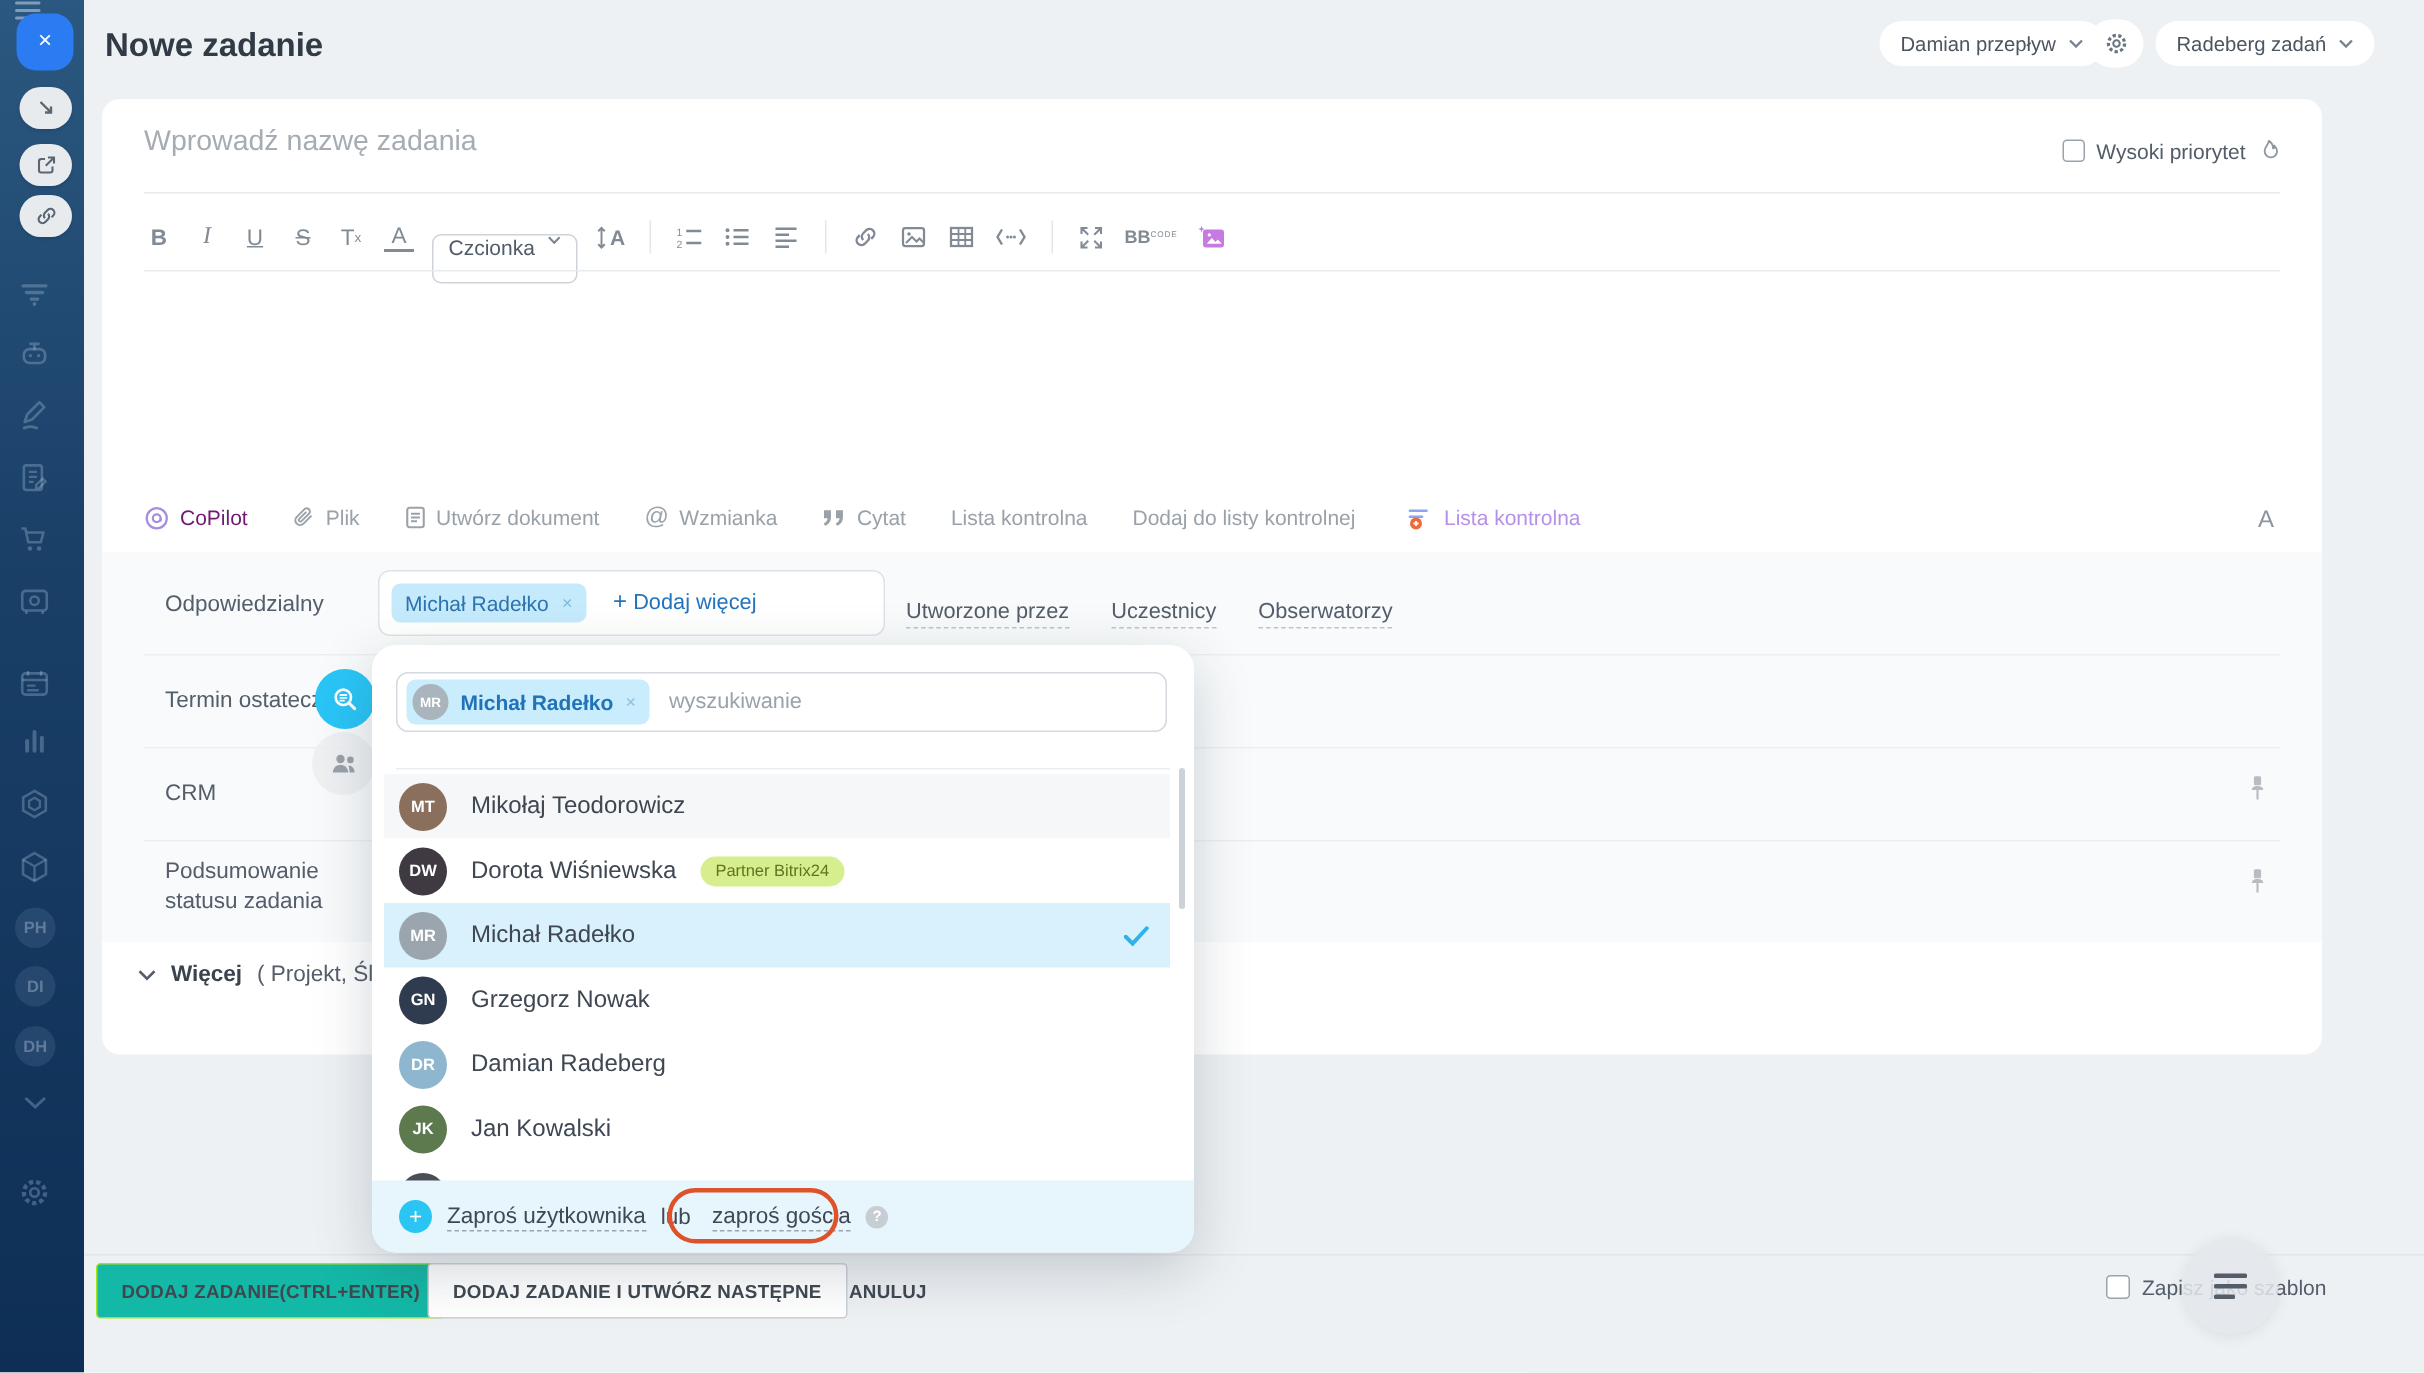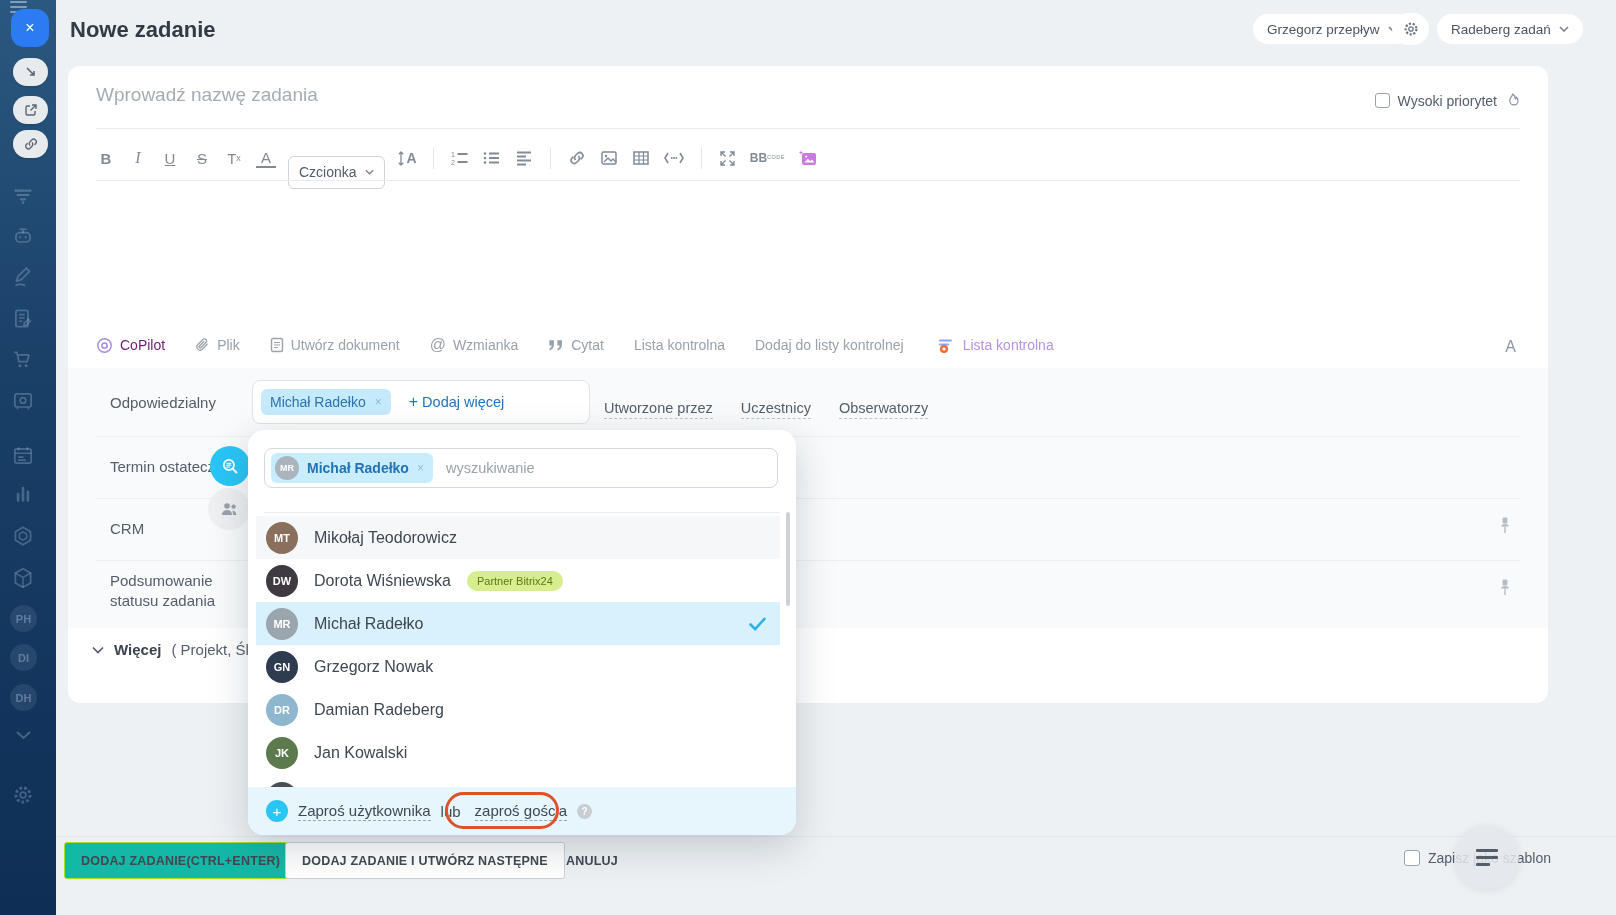--- a/index.html
+++ b/index.html
@@ -41,21 +41,21 @@
   .toolbar { position:absolute; left:28px; top:70px; height:44px; display:flex; align-items:center; gap:12px; color:#828b95; }
   .tb { min-width:20px; height:24px; display:flex; align-items:center; justify-content:center;
     font-size:15px; color:#828b95; cursor:pointer; }
   .tb.b { font-weight:bold; }
   .tb.i { font-family:"Liberation Serif",serif; font-style:italic; font-size:16px; }
   .tb.u { text-decoration:underline; }
   .tb.s { text-decoration:line-through; }
   .tb.clr { border-bottom:2px solid #828b95; height:20px; }
   .tb sub { font-size:9px; }
   .font-select { height:33px; border:1px solid #cdd3d9; border-radius:6px; padding:0 10px; display:flex;
-    align-items:center; gap:8px; font-size:14px; color:#525c68; cursor:pointer;margin-top:28px; }
+    gap:8px; font-size:14px; color:#525c68; cursor:pointer;margin-top:28px; }
   .tsep { width:1px; height:22px; background:#e3e6e9; margin:0 4px; }
   .bbcode { display:flex; align-items:center; line-height:1; cursor:pointer; }
   .bbcode .t1 { font-size:12px; font-weight:bold; }
   .bbcode .t2 { font-size:5.5px; letter-spacing:.5px; }
 
   .attach-tabs { position:absolute; left:28px; top:270px; display:flex; align-items:center; gap:30px;
     font-size:14px; color:#99a1a9; }
   .atab { display:flex; align-items:center; gap:7px; cursor:pointer; white-space:nowrap; }
   .atab.copilot { color:#701a75; }
   .atab.purple { color:#b591e8; margin-left:4px; }
@@ -242,21 +242,21 @@
       <svg width="24" height="24" viewBox="0 0 22 22">
           <circle cx="11" cy="11" r="6.5" fill="none" stroke="currentColor" stroke-width="2.6" stroke-dasharray="2.6 1.9"></circle>
           <circle cx="11" cy="11" r="2.6" fill="none" stroke="currentColor" stroke-width="1.6"></circle>
         </svg>
       </span>
   </aside>
 
   <h1 class="page-title">Nowe zadanie</h1>
 
   <div class="top-btn" style="left:1253px;">
-    <span>Grzegorz przepływ</span>
+    <span>Damian przepływ</span>
     <svg width="10" height="6" viewBox="0 0 10 6">
       <path d="M1 1l4 4 4-4" fill="none" stroke="#7a838e" stroke-width="1.6"></path>
       </svg>
   </div>
   <div class="top-gear">
     <svg width="18" height="18" viewBox="0 0 20 20">
       <circle cx="10" cy="10" r="6" fill="none" stroke="#6b7580" stroke-width="2.4" stroke-dasharray="2.4 1.8"></circle>
       <circle cx="10" cy="10" r="2.4" fill="none" stroke="#6b7580" stroke-width="1.5"></circle>
       </svg>
   </div>

